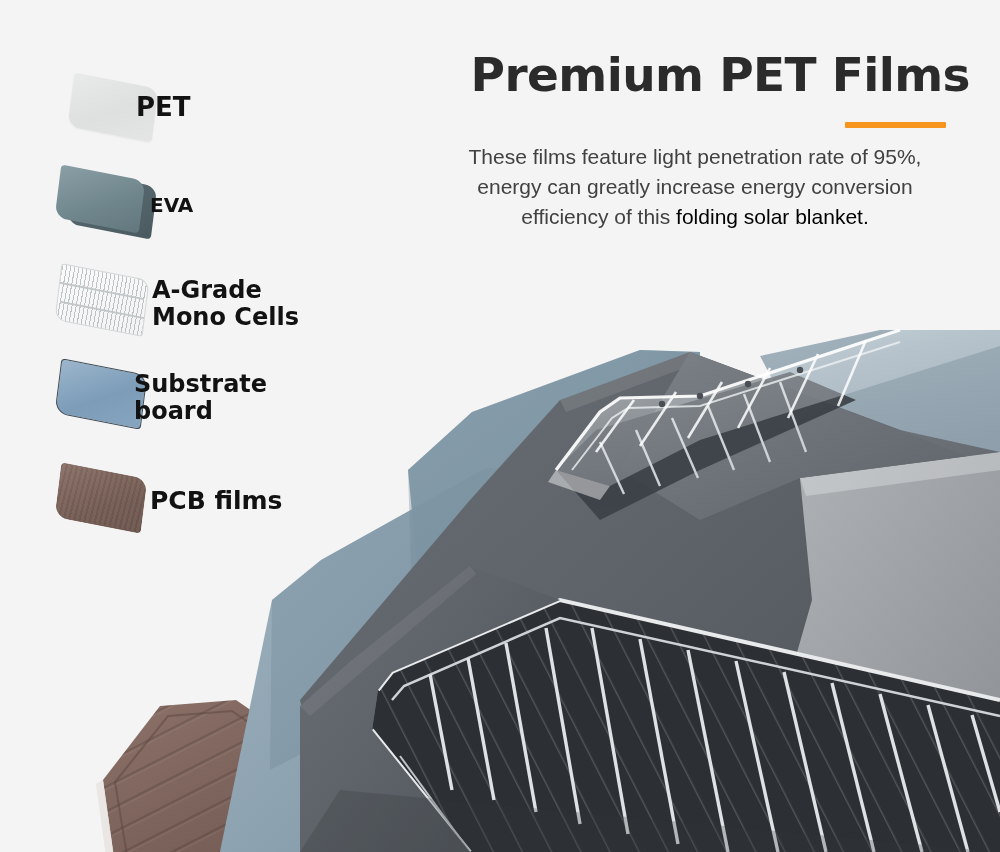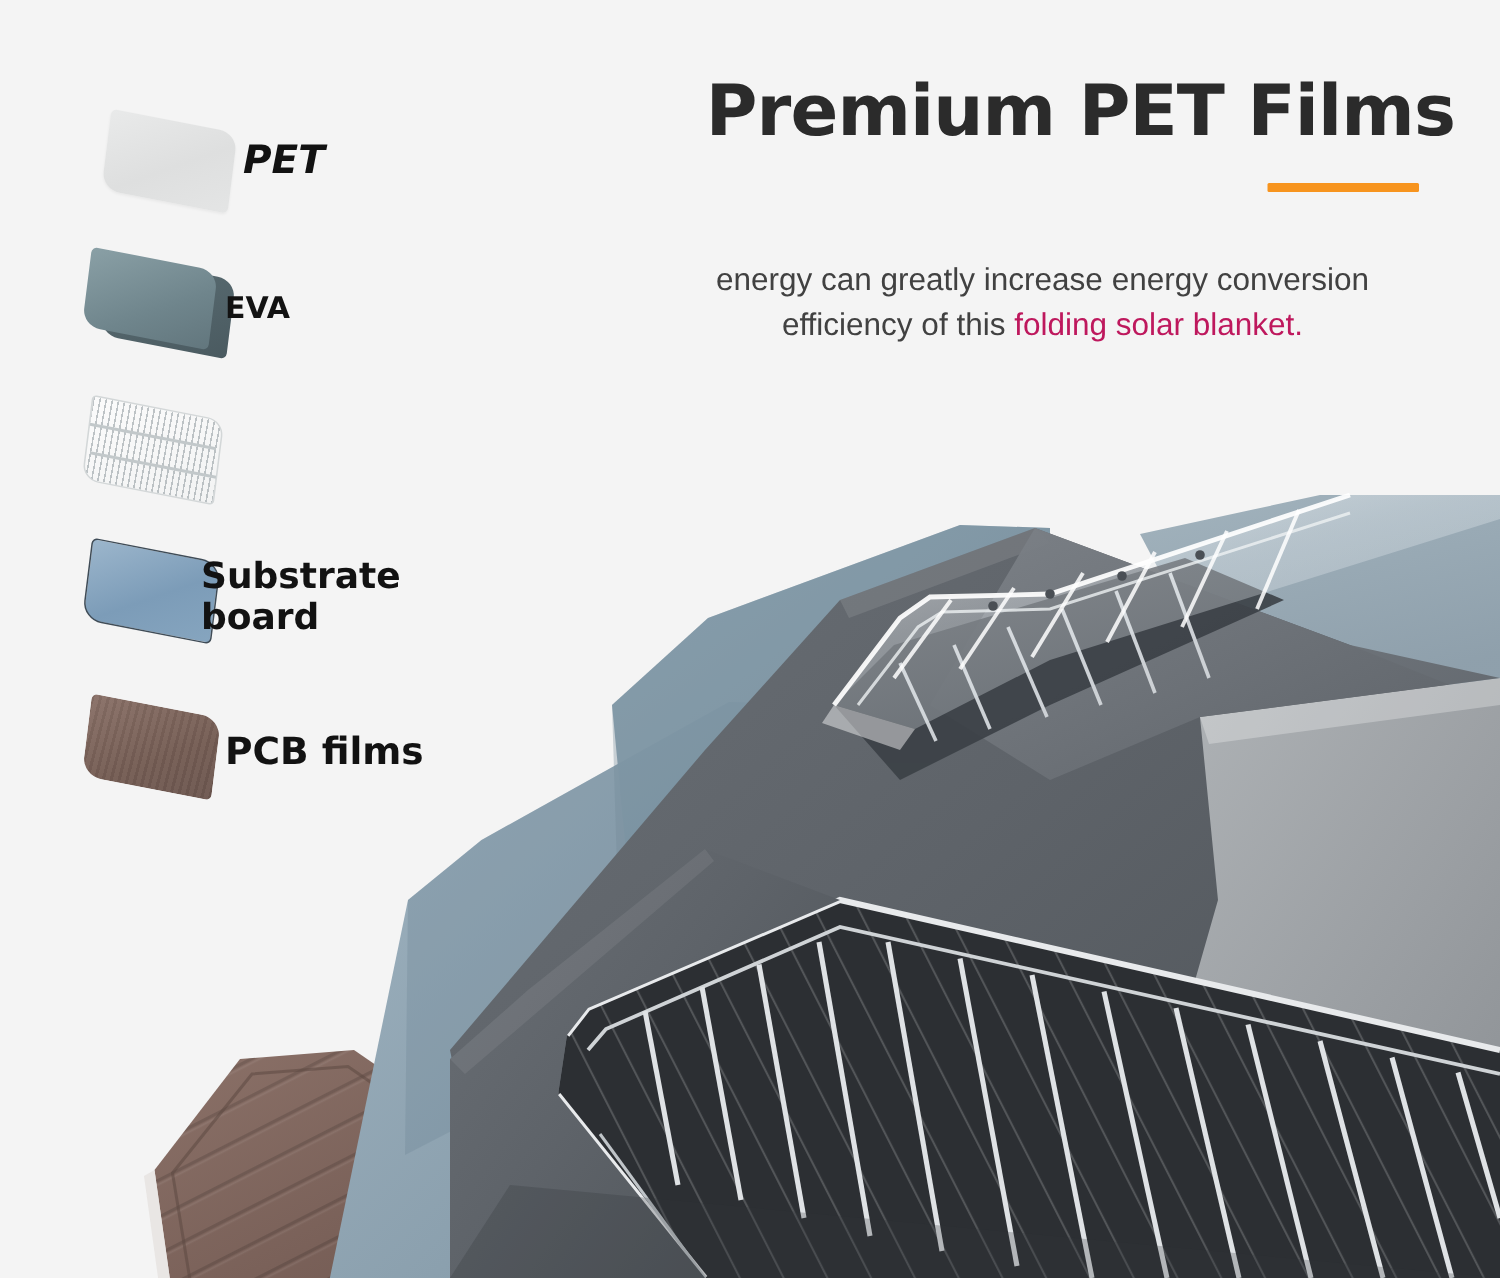--- a/index.html
+++ b/index.html
@@ -22,30 +22,30 @@
     font-family:"DejaVu Sans","Liberation Sans",sans-serif;
   }
   .accent-rule{
     position:absolute;left:845px;top:122px;width:101px;height:6px;
     background:#f7941e;border-radius:1px;
   }
   .blurb{
     position:absolute;left:415px;top:142px;width:560px;text-align:center;
     font-size:21px;line-height:1.42;color:#414141;
   }
-  .blurb .hl{color:#be185d;}
+  .blurb .hl{color:#000000;}
 
   
   .legend{position:absolute;left:0;top:0;width:340px;height:560px;}
   .legend-label{
     position:absolute;color:#121212;font-weight:700;
     font-family:"DejaVu Sans","Liberation Sans",sans-serif;
     white-space:pre-line;line-height:1.12;
   }
-  .lg-pet   {left:162px;top:93px;font-size:26px;font-style:italic;}
+  .lg-pet   {left:136px;top:93px;font-size:26px;}
   .lg-eva   {left:150px;top:194px;font-size:20px;}
   .lg-mono  {left:152px;top:277px;font-size:24px;}
   .lg-sub   {left:134px;top:371px;font-size:24px;}
   .lg-pcb   {left:150px;top:487px;font-size:25px;}
 
   
   .chip{position:absolute;}
   .chip .sheet{
     position:absolute;inset:0;border-radius:9px;
     transform:skewY(11deg) skewX(-7deg);
@@ -291,37 +291,39 @@
       <div class="back"></div>
       <div class="front"></div>
     </div>
     <div class="legend-label lg-eva">EVA</div>
 
     <div class="chip chip-mono">
       <div class="sheet"></div>
       <div class="bus b1"></div>
       <div class="bus b2"></div>
     </div>
+    <div class="legend-label lg-mono">A-Grade
+Mono Cells</div>
 
     <div class="chip chip-sub">
       <div class="sheet"></div>
     </div>
     <div class="legend-label lg-sub">Substrate
 board</div>
 
     <div class="chip chip-pcb">
       <div class="sheet"></div>
     </div>
     <div class="legend-label lg-pcb">PCB films</div>
   </div>
 
   <div class="headline">
     <h1>Premium PET Films</h1>
   </div>
   <div class="accent-rule"></div>
 
   <div class="blurb">
-    <br>
+    <span>These films feature light penetration rate of 95%,</span><br>
     <span>energy can greatly increase energy conversion</span><br>
     <span>efficiency of this </span><span class="hl">folding solar blanket.</span>
   </div>
 
 </div>
 
 </body></html>

